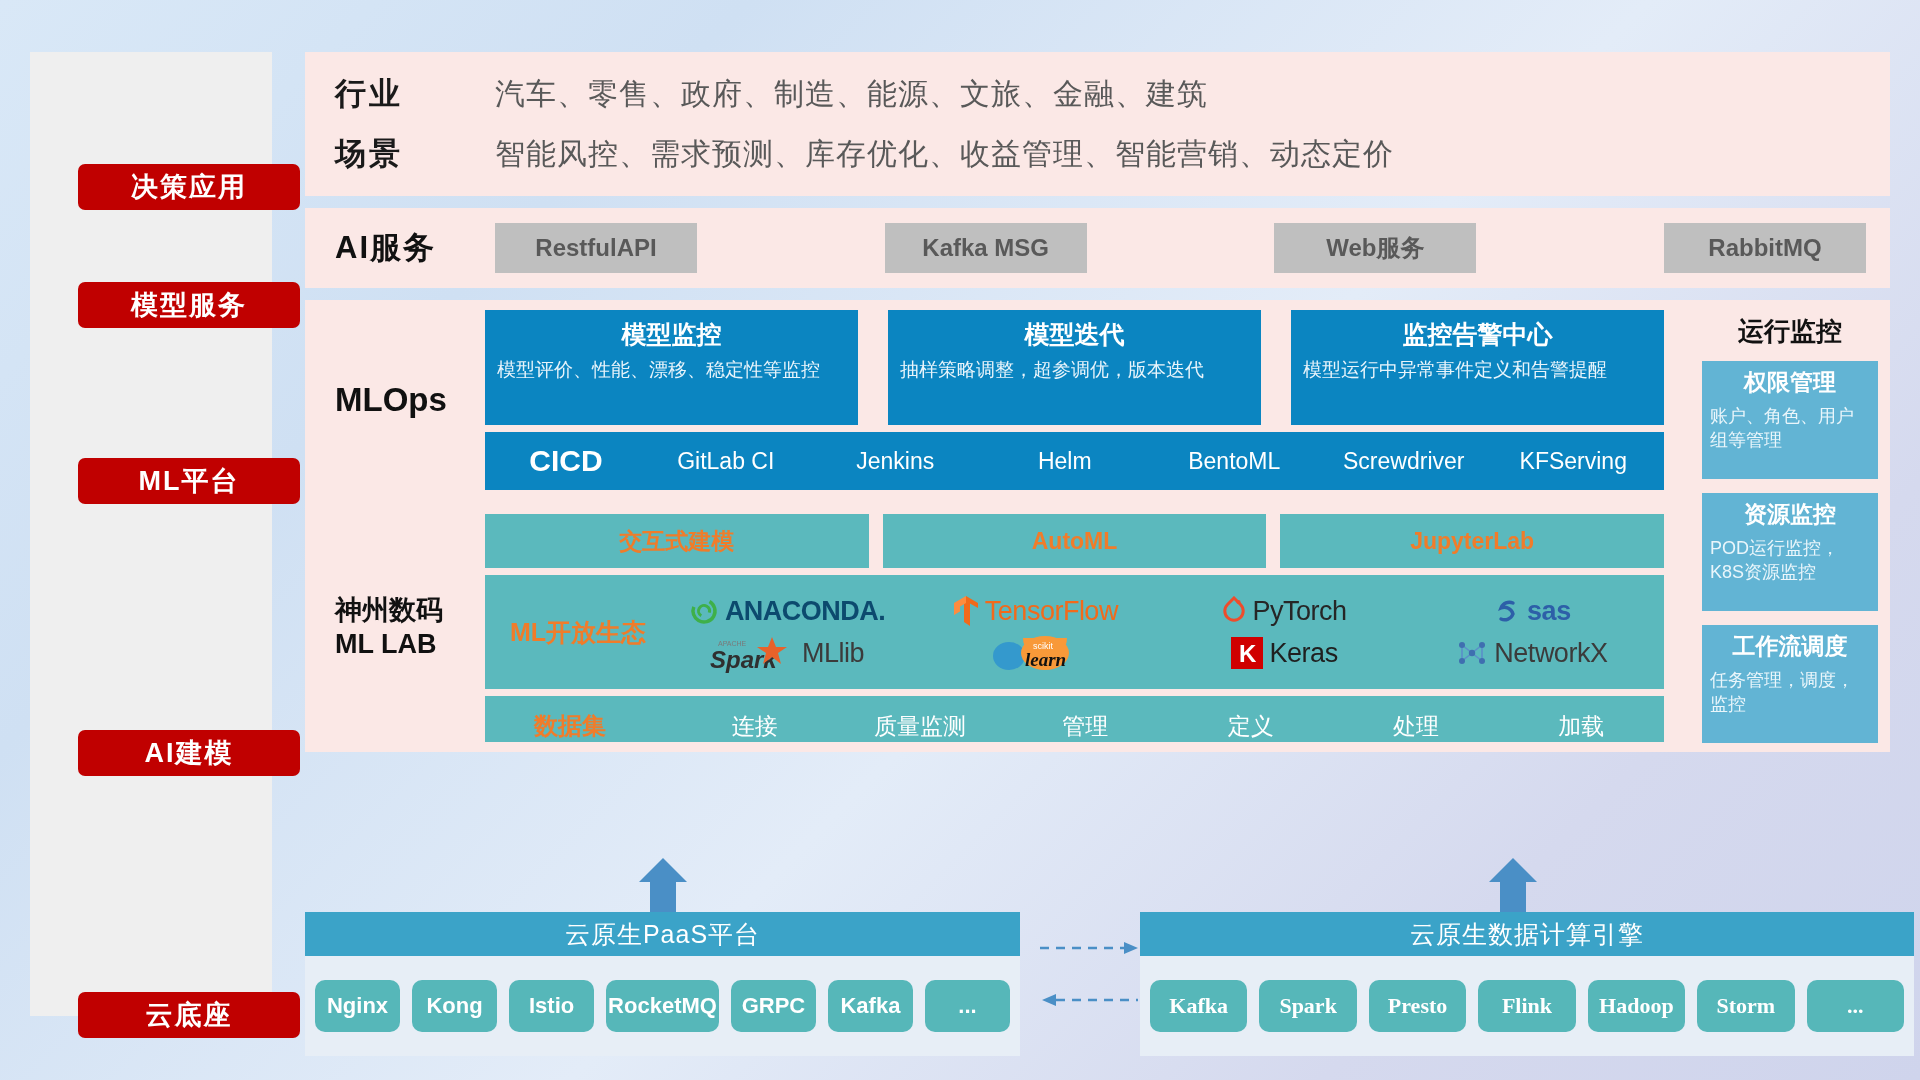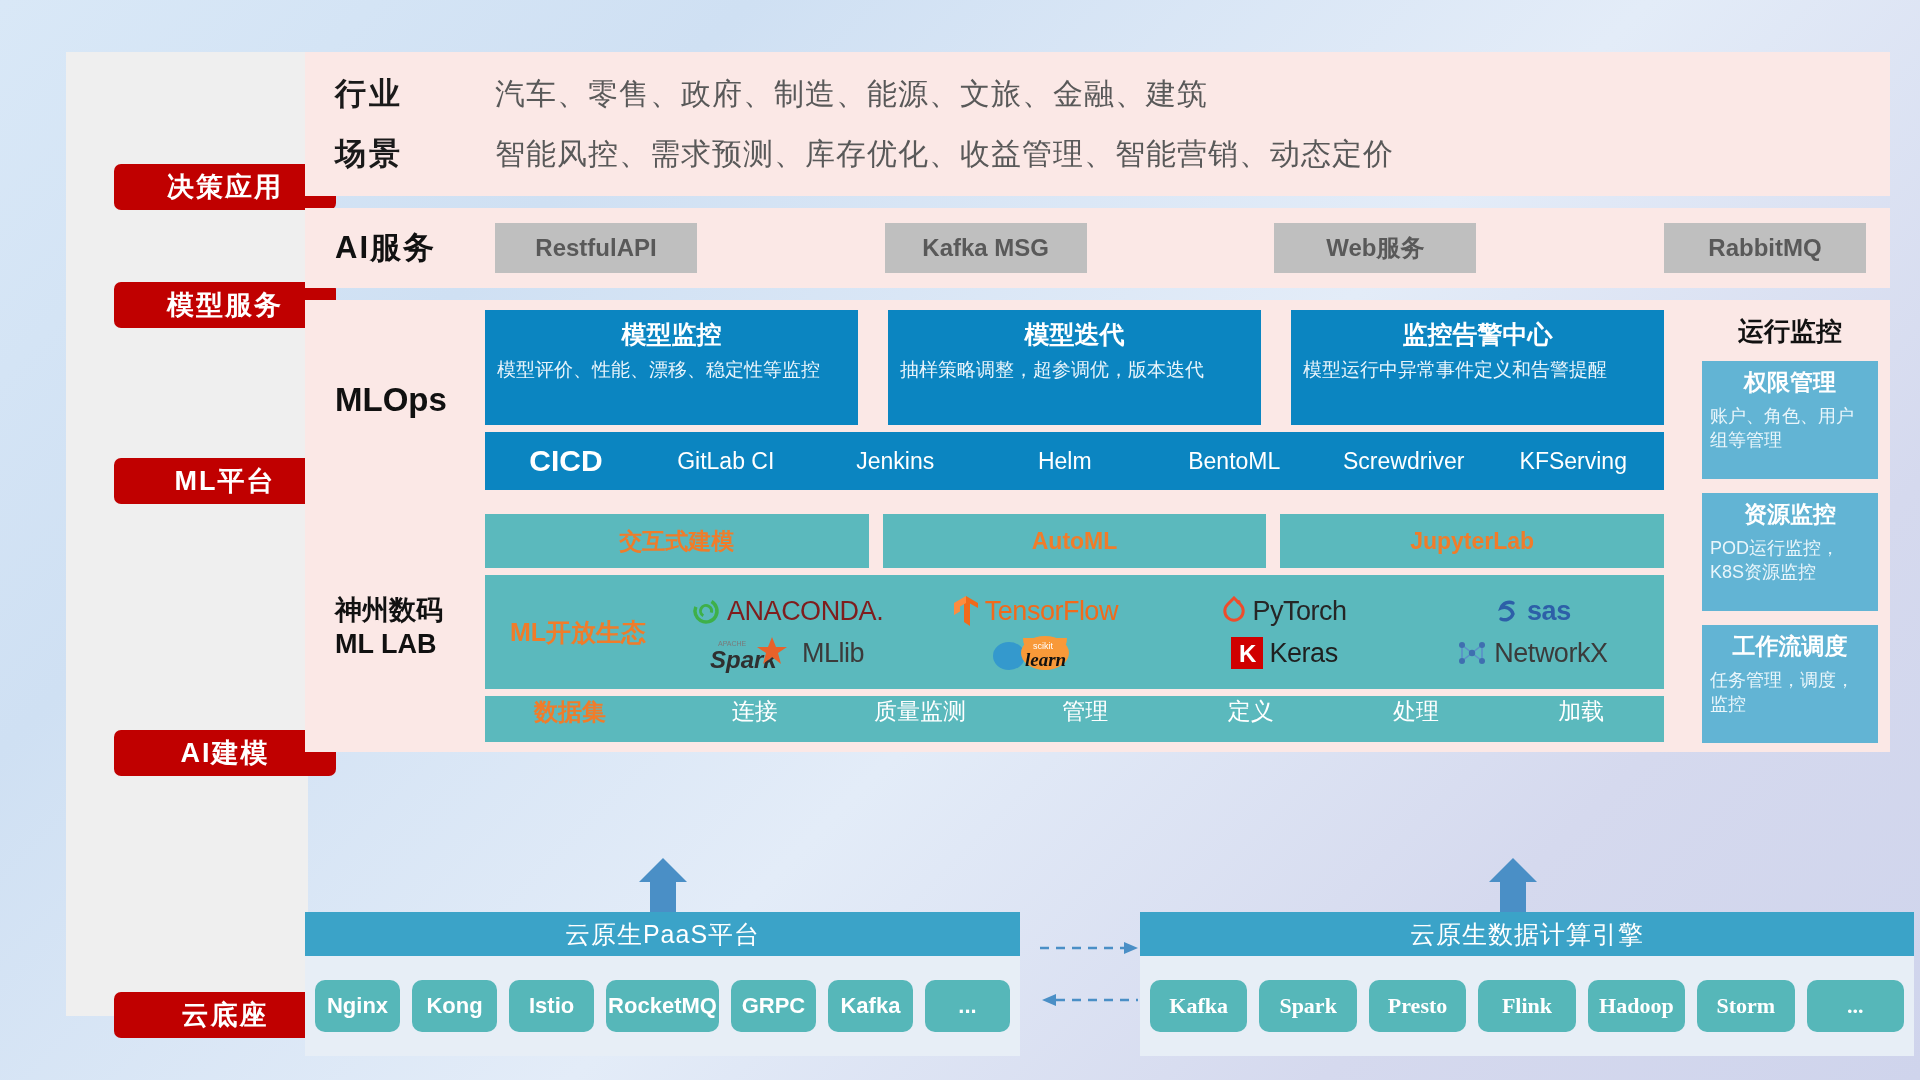--- a/index.html
+++ b/index.html
@@ -8,21 +8,20 @@
     font-family: "Liberation Sans", "DejaVu Sans", sans-serif;
     background: linear-gradient(135deg, #d9e8f7 0%, #cfe0f3 25%, #e3ecf8 55%, #d5d9ee 80%, #cfd4ec 100%);
     position: relative;
   }
   #stage { position: absolute; left: 0; top: 0; width: 1920px; height: 1080px; }
 
   
   .left-rail {
     position: absolute; left: 30px; top: 52px; width: 242px; height: 964px;
     background: #efefef;
-    margin-left: 36px;
   }
   .rail-tag {
     position: absolute; left: 48px; width: 222px; height: 46px;
     background: #c00000; border-radius: 7px;
     color: #fff; font-size: 27px; font-weight: bold;
     display: flex; align-items: center; justify-content: center;
     letter-spacing: 2px;
   }
   .rail-tag.t0 { top: 112px; }
   .rail-tag.t1 { top: 230px; }
@@ -77,21 +76,21 @@
   .lab-right { flex: 1; display: flex; flex-direction: column; gap: 7px; padding-right: 14px; }
   .lab-tools { display: flex; gap: 14px; height: 54px; }
   .lab-tool { flex: 1; background: #5bb9bd; color: #f07c2a; font-size: 23px; font-weight: bold;
               display: flex; align-items: center; justify-content: center; }
   .lab-eco { flex: 1; background: #5bb9bd; display: flex; align-items: center; padding: 0 8px; }
   .eco-label { width: 170px; color: #f07c2a; font-size: 25px; font-weight: bold; text-align: center; }
   .eco-logos { flex: 1; display: grid; grid-template-columns: repeat(4, 1fr); grid-template-rows: 1fr 1fr;
                align-items: center; justify-items: center; }
   .logo { display: flex; align-items: center; gap: 6px; }
   .logo-txt { font-size: 27px; }
-  .lab-data { height: 46px; background: #5bb9bd; display: flex; align-items: flex-start; gap: 17px; }
+  .lab-data { height: 46px; background: #5bb9bd; display: flex; align-items: flex-end; gap: 17px; }
   .lab-data .dlabel { width: 170px; text-align: center; color: #f07c2a; font-size: 24px; font-weight: bold; }
   .lab-data .ditems { flex: 1; display: flex; }
   .lab-data .ditems span { flex: 1; text-align: center; color: #fff; font-size: 23px; }
 
   
   .monitor { position: absolute; left: 1385px; top: 248px; width: 200px; height: 452px;
              background: #fbe8e6; padding: 10px 12px; }
   .monitor h3 { text-align: center; font-size: 26px; font-weight: bold; color: #111; margin: 4px 0 12px; }
   .mon-card { background: #62b4d4; margin-bottom: 14px; padding: 6px 8px 10px; height: 118px; }
   .mon-card h4 { text-align: center; color: #fff; font-size: 23px; font-weight: bold; margin-bottom: 6px; }
@@ -195,21 +194,21 @@
 
         <div class="lab-eco">
           <div class="eco-label">ML开放生态</div>
           <div class="eco-logos">
 
             <div class="logo">
               <svg width="30" height="30" viewBox="0 0 30 30">
                 <circle cx="15" cy="15" r="11" fill="none" stroke="#3eb049" stroke-width="3.5" stroke-dasharray="50 20" transform="rotate(-60 15 15)"></circle>
                 <circle cx="15" cy="15" r="5.5" fill="none" stroke="#3eb049" stroke-width="3" stroke-dasharray="24 14" transform="rotate(120 15 15)"></circle>
               </svg>
-              <span class="logo-txt" style="color:#7f1d1d;font-weight:400;letter-spacing:-0.5px;">ANACONDA.</span>
+              <span class="logo-txt" style="color:#0c4a6e;font-weight:700;letter-spacing:-0.5px;">ANACONDA.</span>
             </div>
 
             <div class="logo">
               <svg width="26" height="32" viewBox="0 0 26 32">
                 <polygon points="13,1 25,8 25,13 17,8.5 17,31 11,27 11,6" fill="#f26a1b"></polygon>
                 <polygon points="13,1 1,8 1,20 7,16.5 7,11.5 13,8" fill="#ff8c3f"></polygon>
               </svg>
               <span class="logo-txt" style="color:#f26a1b;letter-spacing:-0.5px;">TensorFlow</span>
             </div>
 

